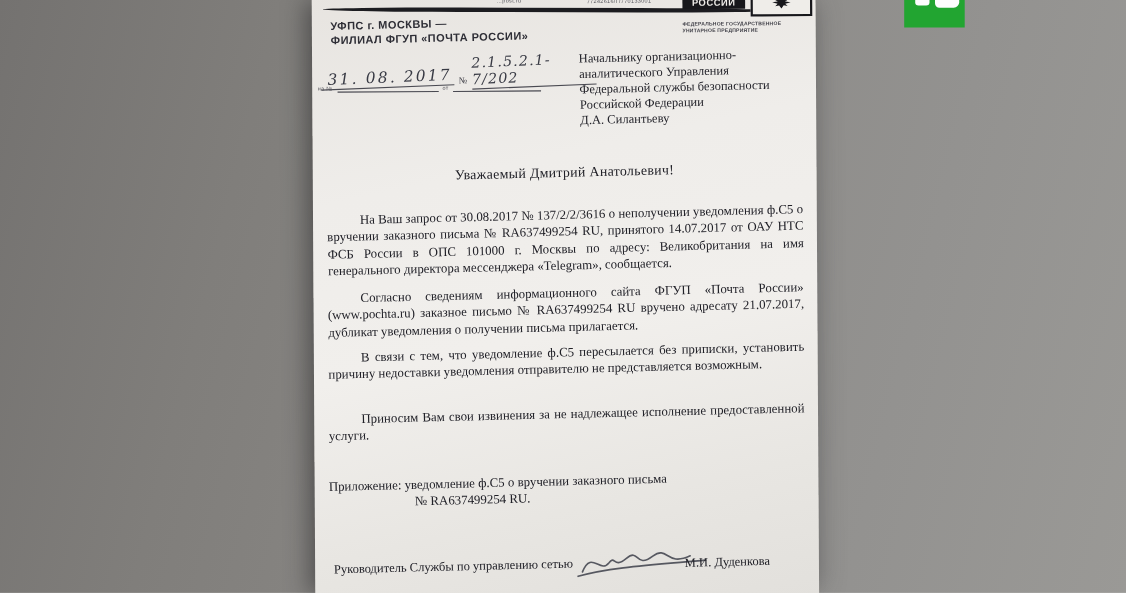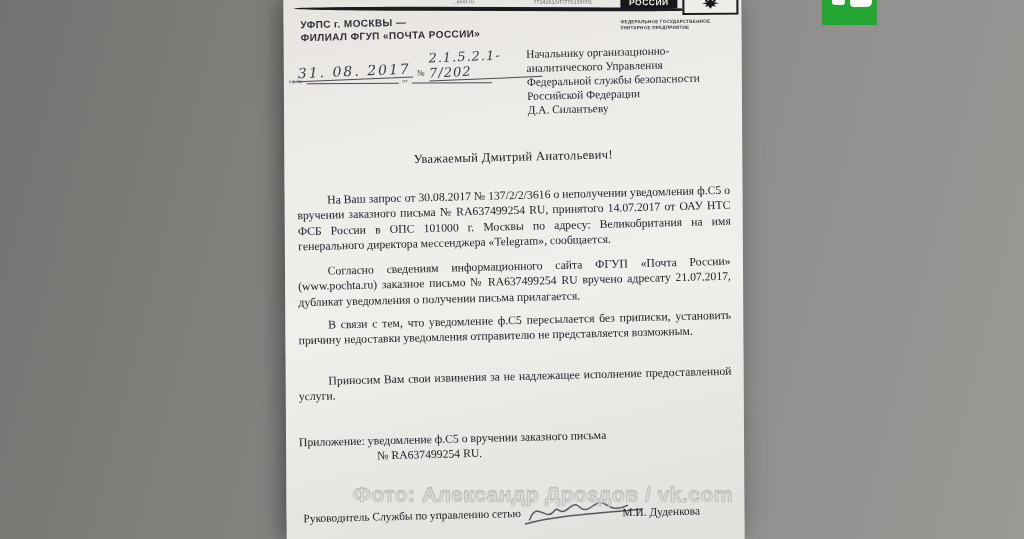--- a/index.html
+++ b/index.html
@@ -134,20 +134,19 @@
     <div class="abs tilt" id="sig-title">Руководитель Службы по управлению сетью</div>
     <div class="abs" id="sig-scrawl">
       <svg width="124" height="42" viewBox="0 0 124 42">
         <path d="M6 32 C14 12, 22 34, 30 24 C36 16, 34 30, 46 20 C58 10, 54 30, 70 18 C84 8, 82 28, 104 18 M2 36 C30 28, 70 26, 118 22" fill="none" stroke="#3d404a" stroke-width="1.5" stroke-linecap="round" opacity=".85"></path>
       </svg>
     </div>
     <div class="abs tilt" id="sig-name">М.И. Дуденкова</div>
 
   </div>
 
-  <div id="watermark">Фото: Александр Дроздов / vk.com</div>
 
   <div id="ntv-logo" style="background: rgb(34, 165, 49);">
     <span class="frag f1"></span>
     <span class="frag f2"></span>
   </div>
 
 </div>
 
 </body></html>

